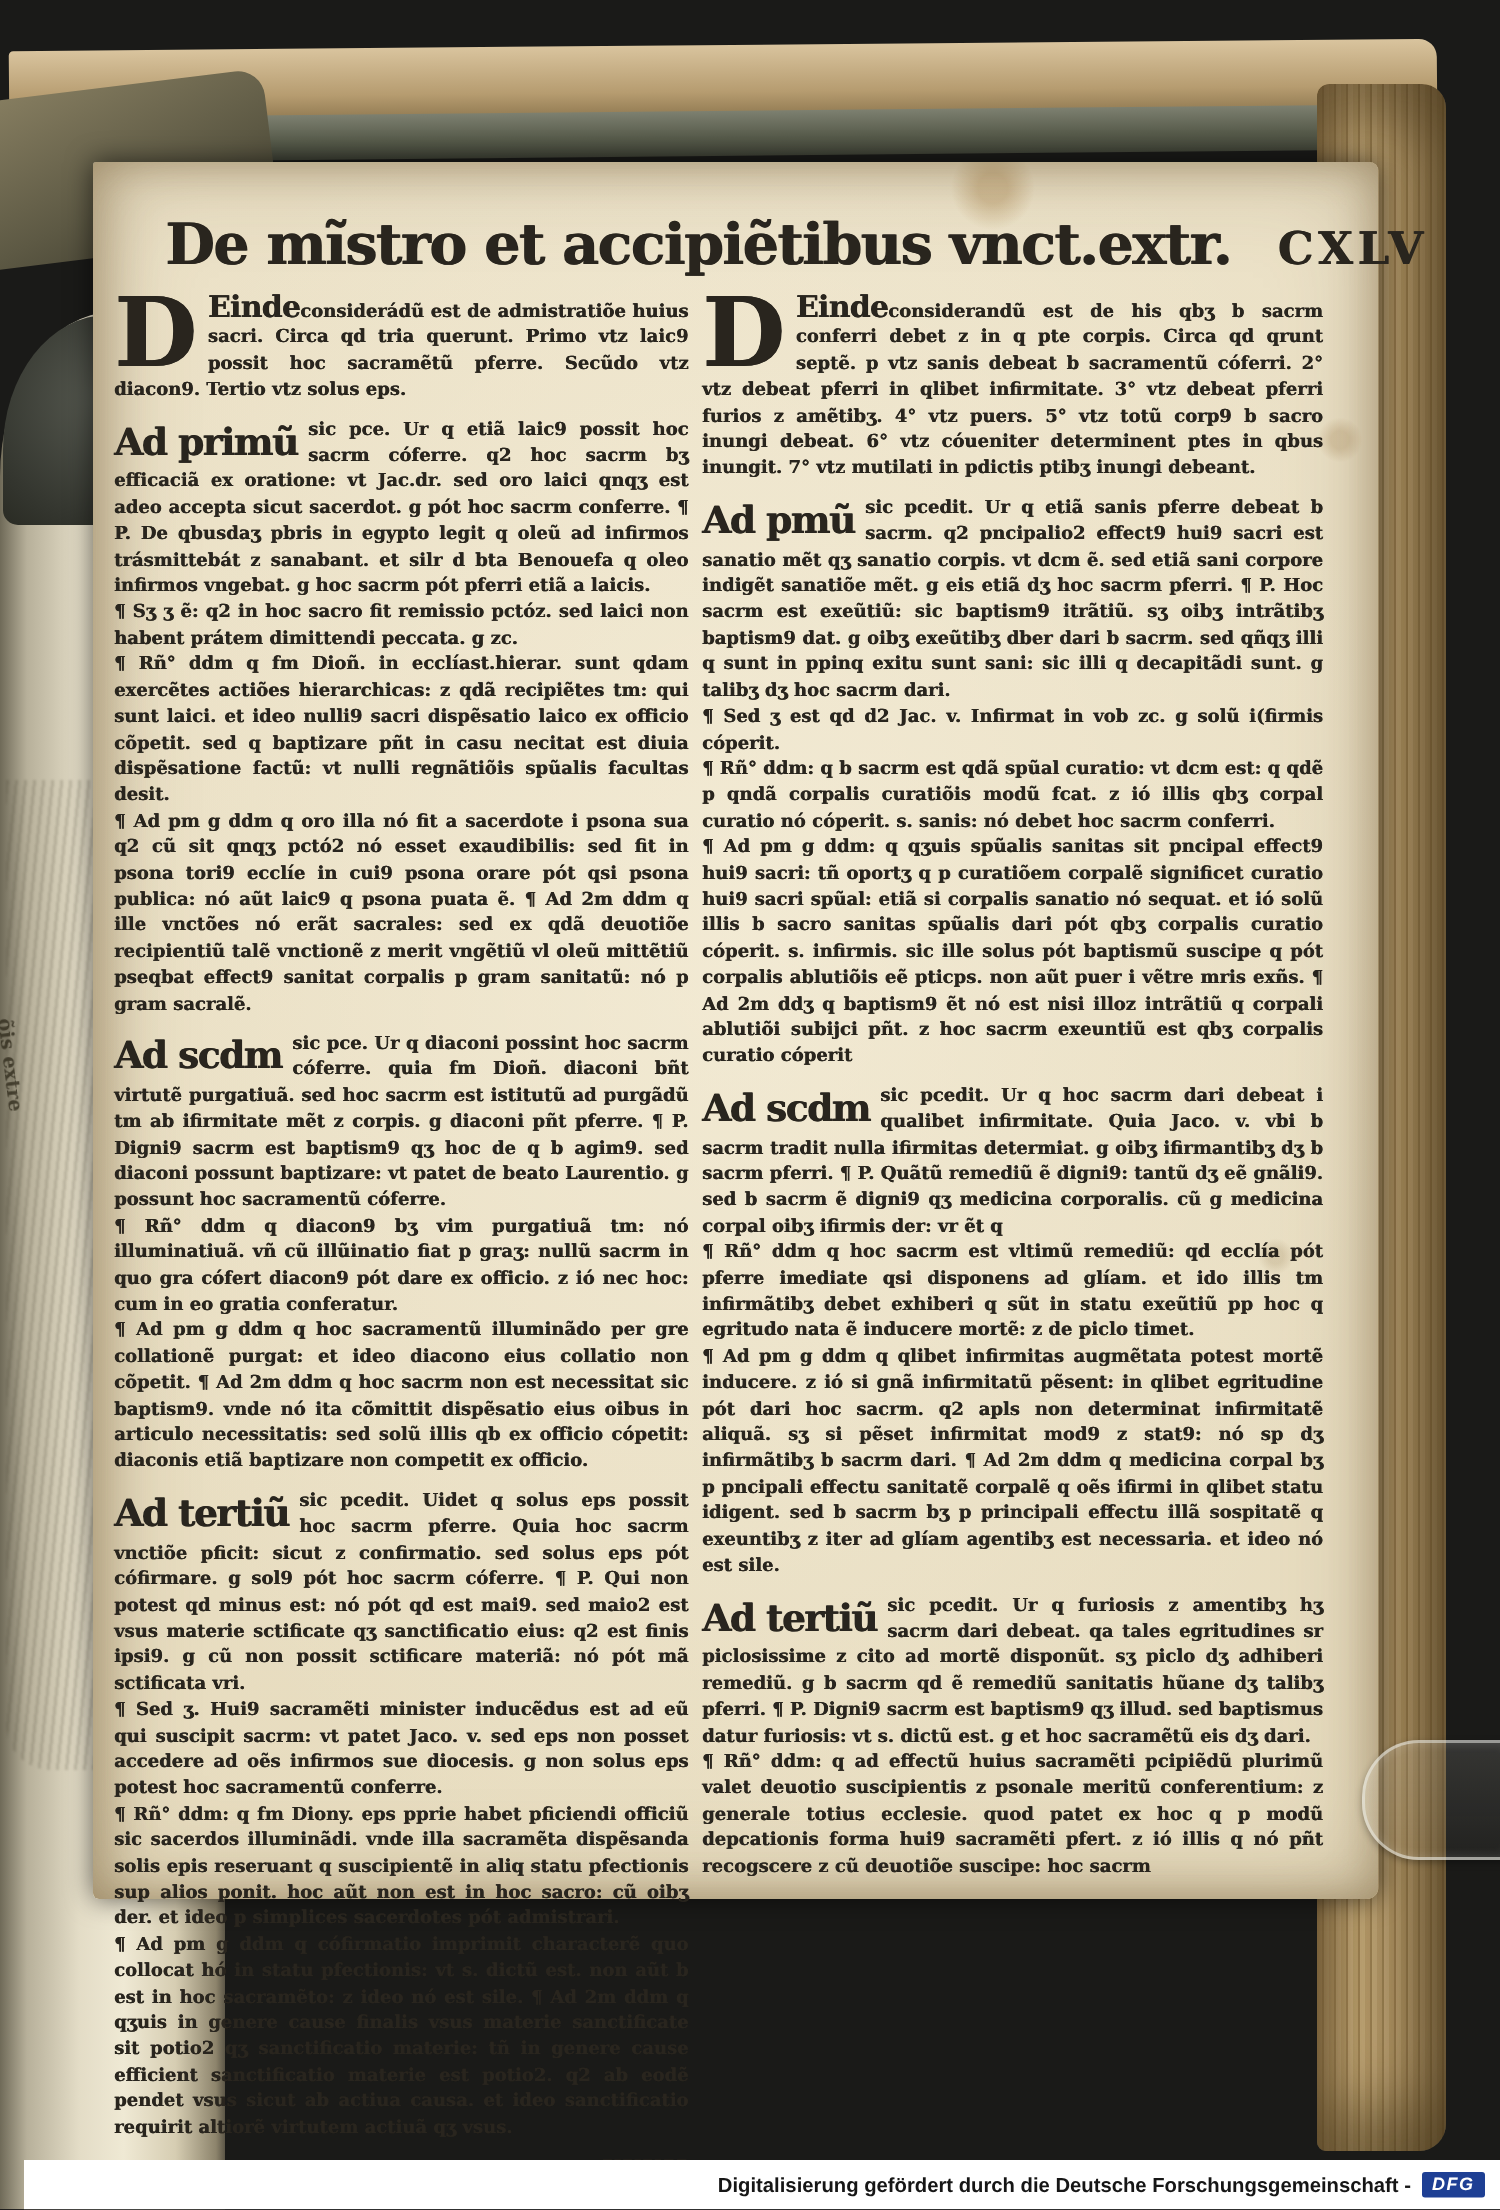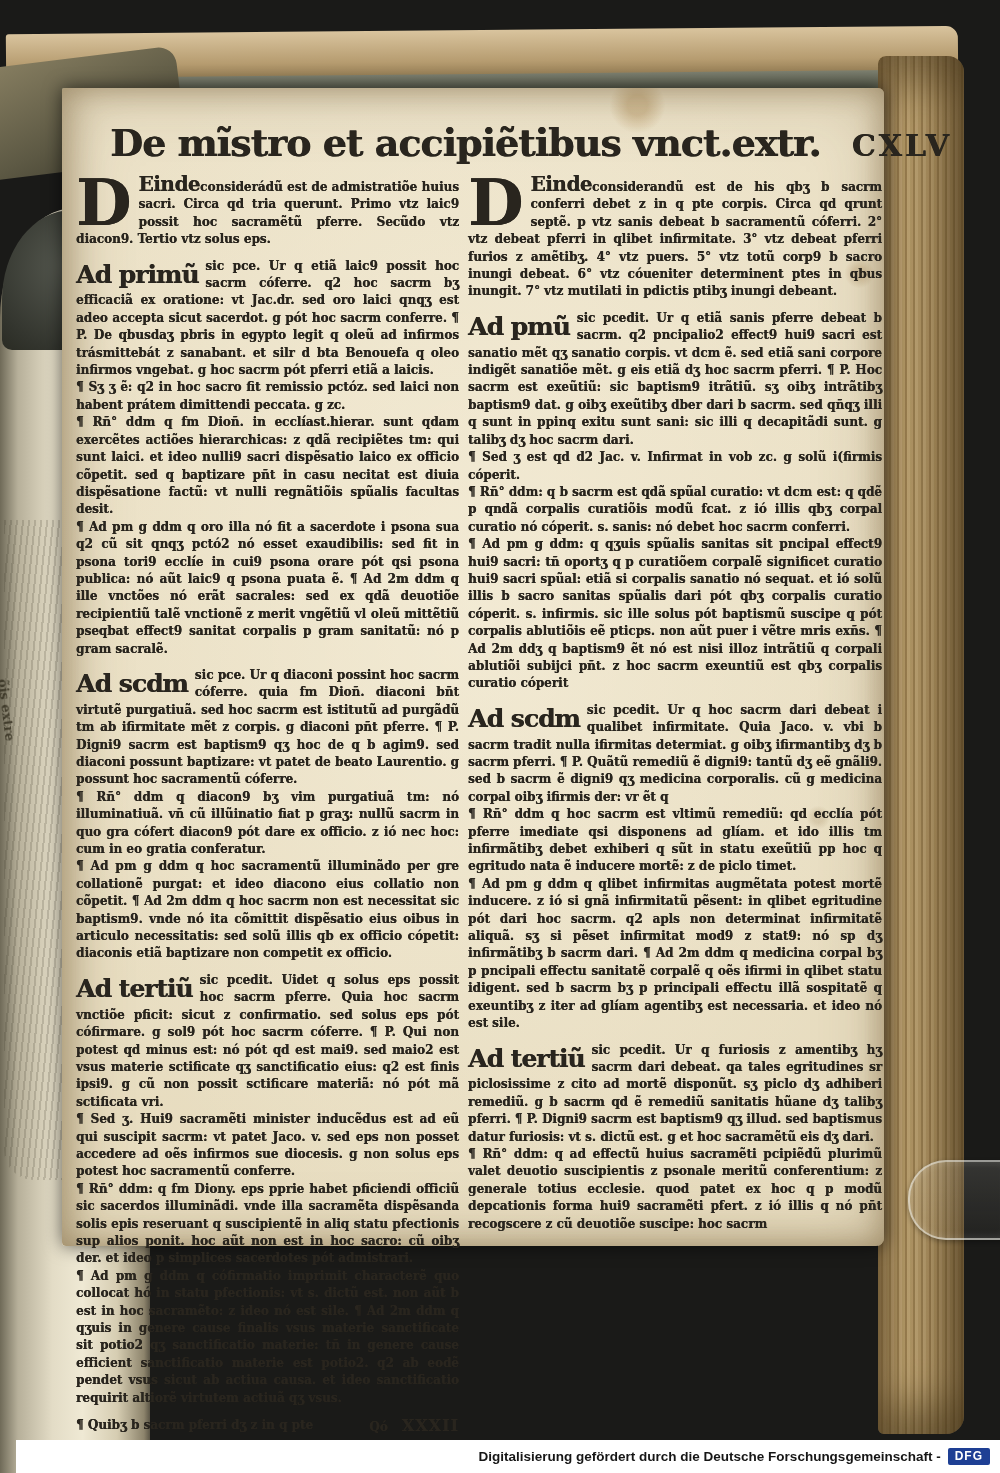--- a/index.html
+++ b/index.html
@@ -26,31 +26,31 @@
   .opp-cap{position:absolute;left:2px;top:210px;width:140px;height:140px;
     background:radial-gradient(ellipse at 45% 40%,#55584f,#33352e 70%,#26271f);
     border-radius:70px 30px 20px 10px / 90px 40px 30px 10px;}
   .opp-text{position:absolute;left:10px;top:470px;width:220px;color:rgba(50,45,30,.8);
     font-weight:700;font-size:13px;transform:rotate(83deg);transform-origin:left top;
     filter:blur(.4px);}
   .opp-lines{position:absolute;left:4px;top:520px;width:110px;height:660px;opacity:.5;
     background:repeating-linear-gradient(96deg,rgba(55,50,35,.35) 0 2px,rgba(0,0,0,0) 2px 6px);
     filter:blur(.7px);border-radius:0 0 0 30px;}
   
-  .paper{position:absolute;left:62px;top:88px;width:822px;height:1158px;
+  .paper{position:absolute;left:62px;top:108px;width:822px;height:1158px;
     background:
       radial-gradient(circle at 70% 1.5%,rgba(150,105,40,.30) 0 10px,rgba(150,105,40,0) 28px),
       radial-gradient(circle at 97% 16%,rgba(140,100,45,.22) 0 6px,rgba(0,0,0,0) 15px),
       radial-gradient(circle at 92% 63%,rgba(120,90,40,.16) 0 5px,rgba(0,0,0,0) 12px),
       radial-gradient(ellipse at 50% 45%,rgba(255,250,235,.4),rgba(0,0,0,0) 75%),
       linear-gradient(#ece2c8,#e7dcbf);
     border-radius:2px 6px 8px 4px;
     box-shadow:inset 0 0 70px rgba(110,85,45,.30), inset 12px 0 30px rgba(110,85,45,.30),
                inset -8px 0 24px rgba(110,85,45,.25), 0 0 18px rgba(0,0,0,.6);
-    color:#29251e;}
+    color:#29251e;padding-left:35px;}
   .pg-header{position:absolute;top:32px;left:48px;right:20px;white-space:nowrap;}
   .pg-title{font-size:38px;font-weight:700;letter-spacing:-1px;text-shadow:.6px 0 0 currentColor;}
   .pg-num{font-size:30px;font-weight:700;letter-spacing:3px;margin-left:26px;text-shadow:.5px 0 0 currentColor;}
   .cols{position:absolute;top:88px;left:14px;display:flex;gap:9px;}
   .col{font-size:12px;line-height:17.4px;font-weight:700;text-align:justify;
        text-shadow:.25px 0 0 currentColor;}
   .col-left{width:383px;}
   .col-right{width:414px;}
   .para{margin:0;}
   .para.section{margin-top:9px;}
@@ -63,21 +63,21 @@
   .num{font-size:16px;letter-spacing:1px;}
   
   .clip{position:absolute;left:908px;top:1160px;width:96px;height:76px;
     border:2px solid rgba(235,235,228,.6);border-right:none;border-radius:38px 0 0 38px;
     background:linear-gradient(180deg,rgba(250,250,245,.12),rgba(200,200,195,.05));
     box-shadow:0 2px 5px rgba(0,0,0,.3), inset 0 0 8px rgba(255,255,255,.15);}
   
   .banner{position:absolute;left:16px;right:0;bottom:0;height:33px;background:#ffffff;
     display:flex;align-items:center;justify-content:flex-end;gap:7px;padding-right:10px;
     font-family:"Liberation Sans",sans-serif;font-weight:700;font-size:13.5px;color:#161616;}
-  .dfg{background:#1e3f94;color:#fff;font-weight:700;font-size:12px;
+  .dfg{background:#1e3f94;color:#fff;font-style:italic;font-weight:700;font-size:12px;
     padding:1px 7px 2px 7px;border-radius:2px;letter-spacing:1px;}
 </style>
 </head>
 <body>
 
 <div class="photo">
   <div class="head-edge"></div>
   <div class="head-edge2"></div>
   <div class="stack"></div>
   <div class="board"></div>

